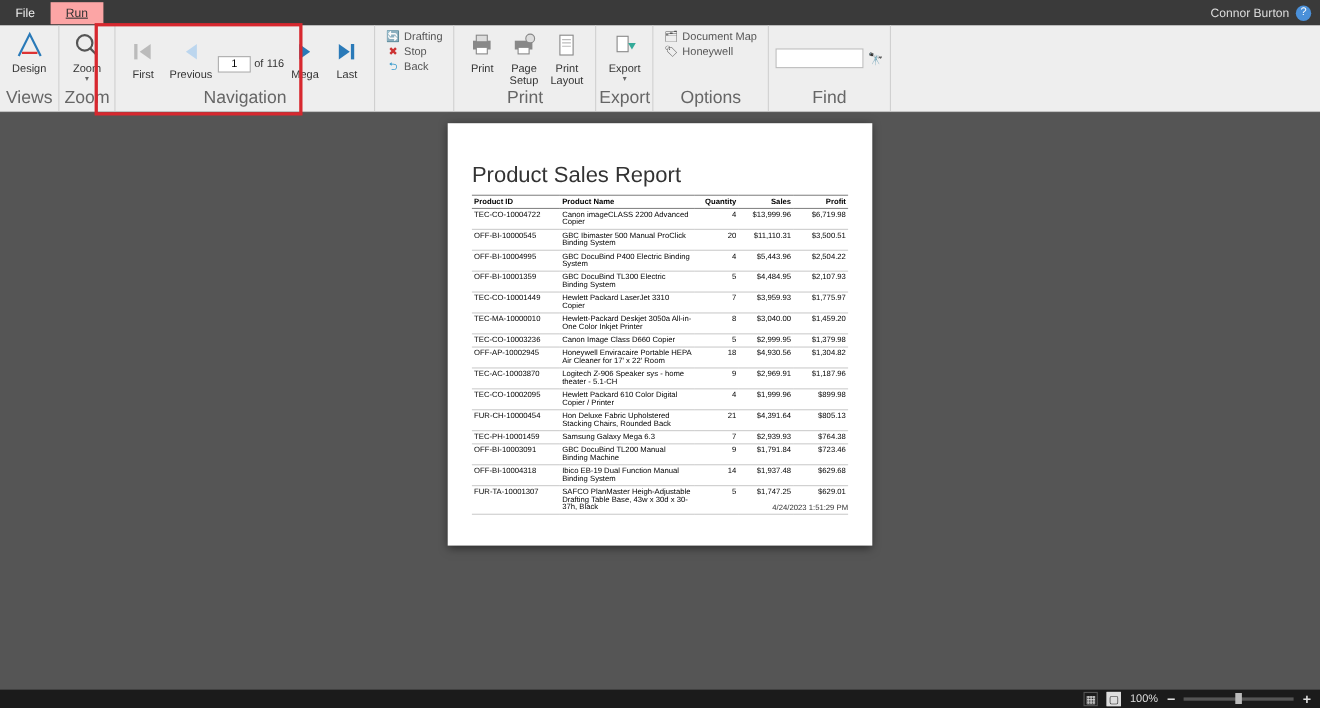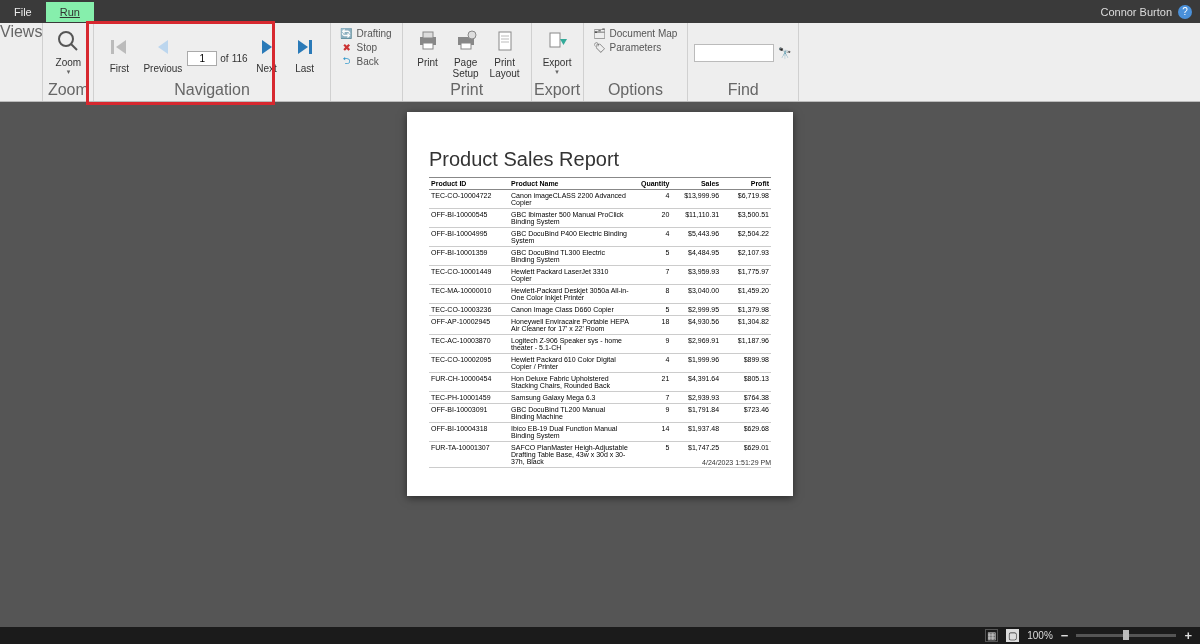--- a/index.html
+++ b/index.html
@@ -2,21 +2,21 @@
 <html><head>
 <meta charset="utf-8">
 <style>
   * { box-sizing: border-box; margin: 0; padding: 0; }
   body { font-family: "Segoe UI", Tahoma, sans-serif; font-size: 11px; background: #4b4b4b; width: 1200px; height: 644px; overflow: hidden; position: relative; }
   
   
   .topbar { height: 23px; background: #3a3a3a; display: flex; align-items: center; color: #ddd; }
   .tab { padding: 4px 14px; font-size: 11px; cursor: pointer; display:flex; align-items:center;}
   .tab.file { color: #eee; }
-  .tab.run { background: #86efac; color: #333; text-decoration: underline; }
+  .tab.run { background: #fca5a5; color: #333; text-decoration: underline; }
   .topbar-spacer { flex: 1; }
   .topbar-user { padding: 2px 8px; display: flex; align-items: center; gap: 6px; }
   .help-icon { width: 14px; height: 14px; border-radius: 50%; background: #4a90d9; color: #fff; font-size: 10px; display: flex; align-items: center; justify-content: center; }
 
   
   .ribbon { height: 79px; background: #eeeeee; display: flex; color: #333; border-bottom: 1px solid #bbb; }
   .ribbon-group { display: flex; flex-direction: column; border-right: 1px solid #d0d0d0; }
   .ribbon-group-body { flex: 1; display: flex; align-items: flex-start; padding: 2px 6px 0 6px; }
   .ribbon-group-label { text-align: center; font-size: 16px; color: #666; padding: 0 0 2px 0; }
   .big-btn { display: flex; flex-direction: column; align-items: center; padding: 2px 5px; cursor: pointer; font-size: 10px; text-align:center; min-width:34px;}
@@ -63,20 +63,31 @@
   <div class="topbar-spacer"></div>
   <div class="topbar-user">
     <span>Connor Burton</span>
     <span class="help-icon">?</span>
   </div>
 </div>
 
 <div class="ribbon">
 
   <div class="ribbon-group">
+    <div class="ribbon-group-body">
+      <div class="big-btn">
+        <span class="ico">
+          <svg width="26" height="26" viewBox="0 0 26 26">
+              <polyline points="3,23 13,3 23,23" stroke="#2a7ab8" stroke-width="2" fill="none"></polyline>
+              <line x1="6" y1="20" x2="20" y2="20" stroke="#d33" stroke-width="2"></line>
+            </svg>
+        </span>
+        <span>Design</span>
+      </div>
+    </div>
     <div class="ribbon-group-label">Views</div>
   </div>
 
   <div class="ribbon-group">
     <div class="ribbon-group-body">
       <div class="big-btn">
         <span class="ico">
           <svg width="26" height="26" viewBox="0 0 26 26">
               <circle cx="11" cy="11" r="7" stroke="#555" stroke-width="2" fill="none"></circle>
               <line x1="16" y1="16" x2="22" y2="22" stroke="#555" stroke-width="2"></line>
@@ -112,21 +123,21 @@
         <input class="nav-page-input" value="1" style="">
         <span>of</span>
         <span>116</span>
       </div>
       <div class="big-btn">
         <span class="ico">
             <svg width="22" height="22" viewBox="0 0 22 22">
               <polygon points="6,4 16,11 6,18" fill="#2a7ab8"></polygon>
             </svg>
           </span>
-        <span>Next</span>
+        <span>Mega</span>
       </div>
       <div class="big-btn">
         <span class="ico">
             <svg width="22" height="22" viewBox="0 0 22 22">
               <polygon points="4,4 14,11 4,18" fill="#2a7ab8"></polygon>
               <rect x="15" y="4" width="3" height="14" fill="#2a7ab8"></rect>
             </svg>
           </span>
         <span>Last</span>
       </div>
@@ -211,21 +222,21 @@
 
   <div class="ribbon-group">
     <div class="ribbon-group-body">
       <div class="small-btns">
         <div class="small-btn">
             <span class="sico">🗂</span>
             <span>Document Map</span>
           </div>
         <div class="small-btn">
             <span class="sico">🏷</span>
-            <span>Parameters</span>
+            <span>Honeywell</span>
           </div>
       </div>
     </div>
     <div class="ribbon-group-label">Options</div>
   </div>
 
   <div class="ribbon-group">
     <div class="ribbon-group-body" style="align-items:center;">
       <div class="find-box">
         <input class="find-input" style="">

